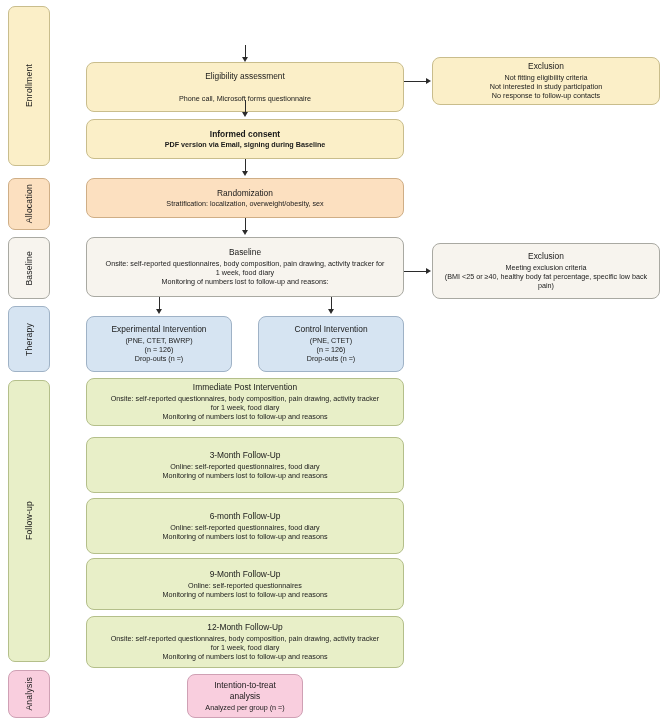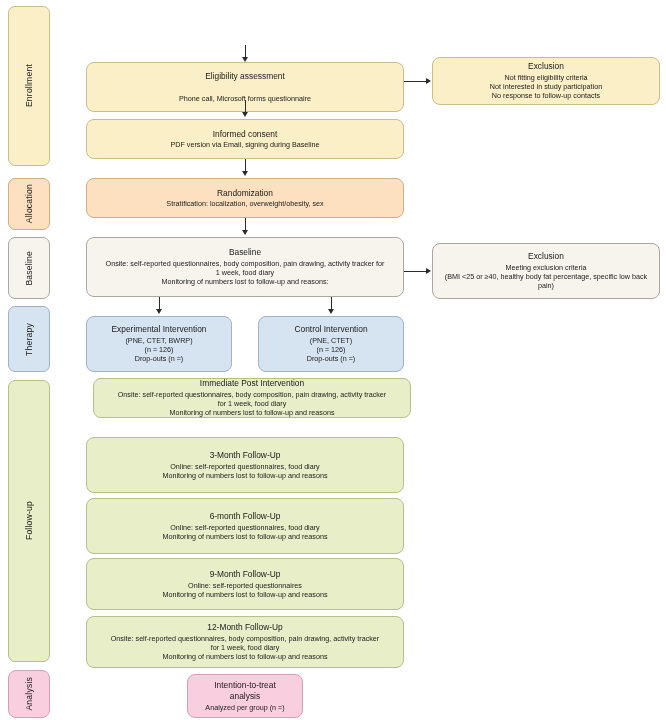--- a/index.html
+++ b/index.html
@@ -141,21 +141,21 @@
   <div class="box c-yellow" style="left:432px; top:57px; width:228px; height:48px;">
     <div class="title">Exclusion</div>
     <div class="line">Not fitting eligibility criteria</div>
     <div class="line">Not interested in study participation</div>
     <div class="line">No response to follow-up contacts</div>
   </div>
 
   <div class="vline" style="left:245px; top:100px; height:14px;"></div>
   <div class="arrow-down" style="left:241.5px; top:112px;"></div>
 
-  <div class="box c-yellow" style="left:86px; top:119px; width:318px; height:40px;">
+  <div class="box c-yellow" style="left:86px; top:119px; width:318px; height:40px;font-weight:bold;">
     <div class="title">Informed consent</div>
     <div class="line">PDF version via Email, signing during Baseline</div>
   </div>
 
   <div class="vline" style="left:245px; top:159px; height:14px;"></div>
   <div class="arrow-down" style="left:241.5px; top:171px;"></div>
 
   <div class="box c-orange" style="left:86px; top:178px; width:318px; height:40px;">
     <div class="title">Randomization</div>
     <div class="line">Stratification: localization, overweight/obesity, sex</div>
@@ -194,21 +194,21 @@
     <div class="line">Drop-outs (n =)</div>
   </div>
 
   <div class="box c-blue" style="left:258px; top:316px; width:146px; height:56px;">
     <div class="title">Control Intervention</div>
     <div class="line">(PNE, CTET)</div>
     <div class="line">(n = 126)</div>
     <div class="line">Drop-outs (n =)</div>
   </div>
 
-  <div class="box c-green" style="left:93px; top:378px; width:318px; height:40px;">
+  <div class="box c-green" style="left:86px; top:378px; width:318px; height:48px;">
     <div class="title">Immediate Post Intervention</div>
     <div class="line">Onsite: self-reported questionnaires, body composition, pain drawing, activity tracker</div>
     <div class="line">for 1 week, food diary</div>
     <div class="line">Monitoring of numbers lost to follow-up and reasons</div>
   </div>
 
   <div class="box c-green" style="left:86px; top:437px; width:318px; height:56px;">
     <div class="title">3-Month Follow-Up</div>
     <div class="line">Online: self-reported questionnaires, food diary</div>
     <div class="line">Monitoring of numbers lost to follow-up and reasons</div>

